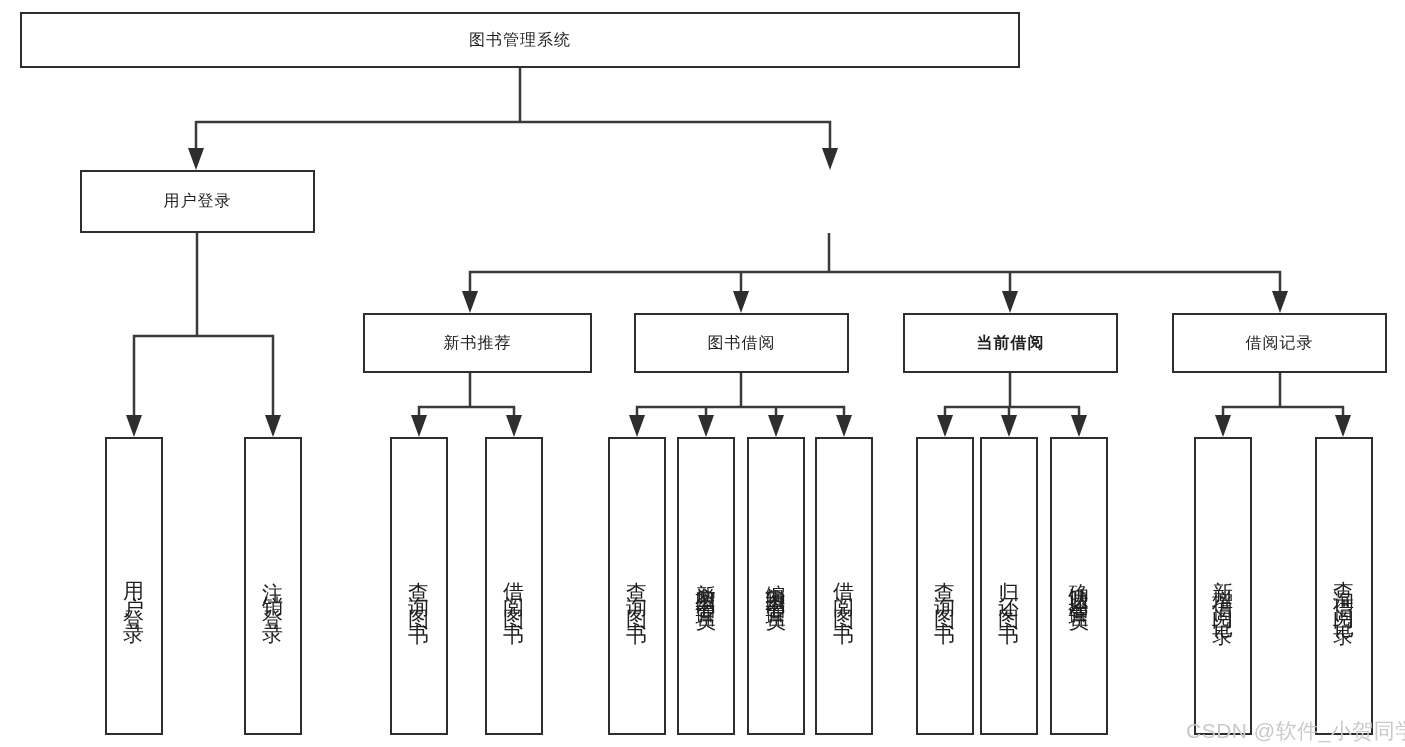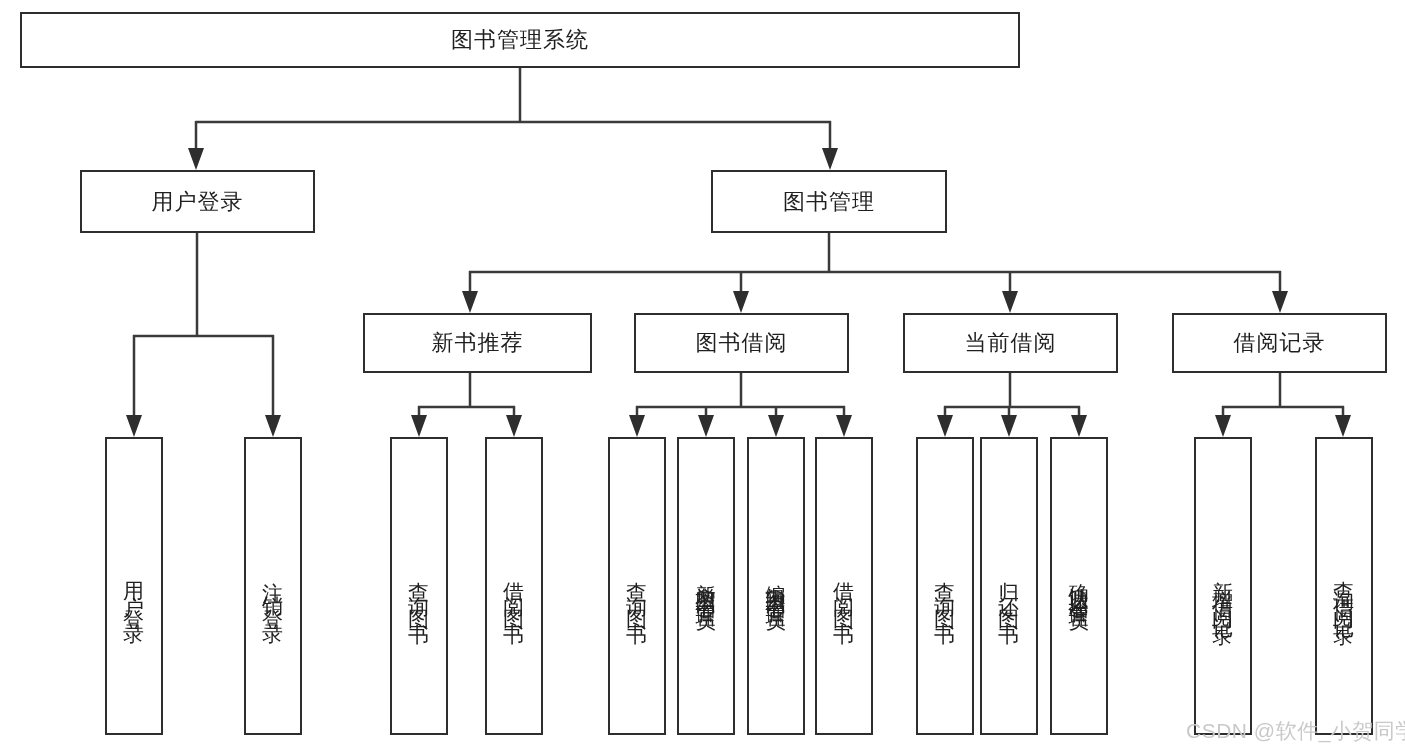--- a/index.html
+++ b/index.html
@@ -13,21 +13,21 @@
   #connectors{position:absolute;left:0;top:0;z-index:0;}
   .node{
     position:absolute;
     box-sizing:border-box;
     background:#ffffff;
     border:2.5px solid #2e2e2e;
     display:flex;align-items:center;justify-content:center;
     z-index:1;
     color:#1f1f1f;
   }
-  .hlabel{font-size:22px;letter-spacing:1px;color:#1f1f1f;white-space:nowrap;}
+  .hlabel{font-size:16px;letter-spacing:1px;color:#1f1f1f;white-space:nowrap;}
   .vlabel{
     writing-mode:vertical-rl;
     text-orientation:mixed;
     font-size:21px;
     line-height:1.1;
     color:#1f1f1f;
     white-space:nowrap;
   }
   .ls-wide{letter-spacing:14px;padding-top:14px;}
   .ls-mid{letter-spacing:9px;padding-top:9px;}
@@ -104,31 +104,28 @@
       M1335 415 L1343 437 L1351 415 Z"></path>
   </svg>
 
   <div class="node" style="left:20px;top:12px;width:1000px;height:56px;">
     <span class="hlabel">图书管理系统</span>
   </div>
 
   <div class="node" style="left:80px;top:170px;width:235px;height:63px;">
     <span class="hlabel">用户登录</span>
   </div>
-  <div class="node" style="left:711px;top:170px;width:236px;height:63px;">
-    <span class="hlabel">图书管理</span>
-  </div>
 
   <div class="node" style="left:363px;top:313px;width:229px;height:60px;">
     <span class="hlabel">新书推荐</span>
   </div>
   <div class="node" style="left:634px;top:313px;width:215px;height:60px;">
     <span class="hlabel">图书借阅</span>
   </div>
-  <div class="node" style="left:903px;top:313px;width:215px;height:60px;">
+  <div class="node" style="left:903px;top:313px;width:215px;height:60px;font-weight:bold;">
     <span class="hlabel">当前借阅</span>
   </div>
   <div class="node" style="left:1172px;top:313px;width:215px;height:60px;">
     <span class="hlabel">借阅记录</span>
   </div>
 
   <div class="node" style="left:105px;top:437px;width:58px;height:298px;">
     <span class="vlabel ls-wide">用户登录</span>
   </div>
   <div class="node" style="left:244px;top:437px;width:58px;height:298px;">

